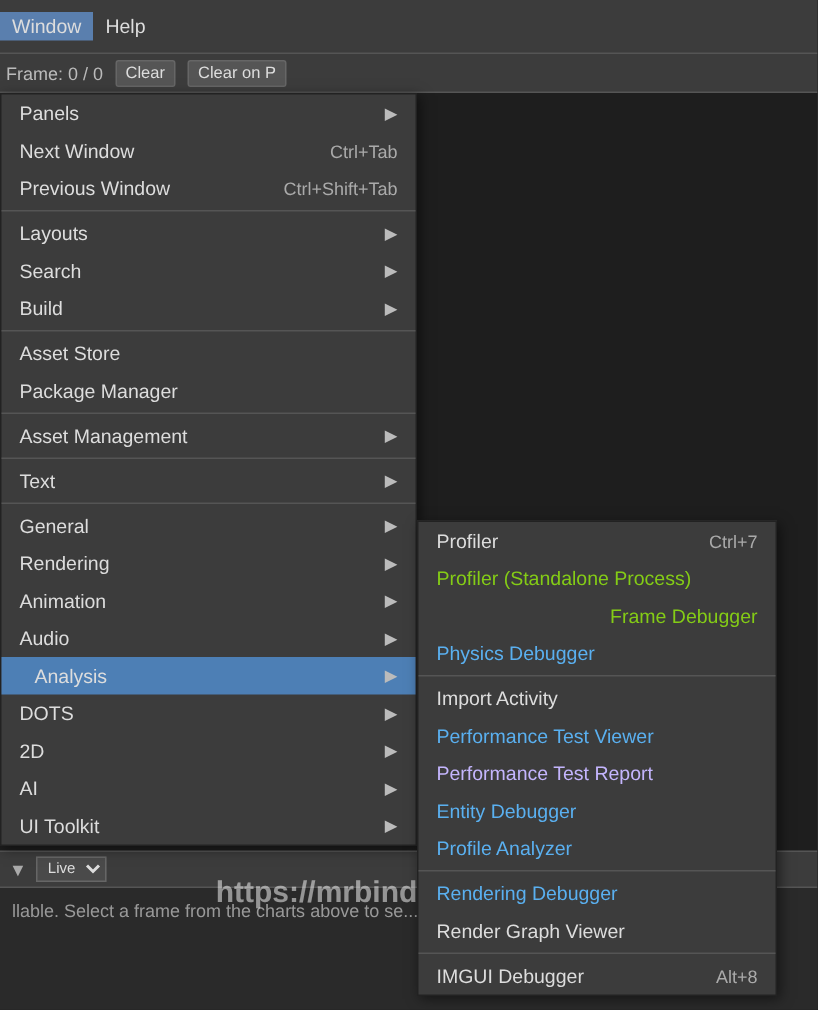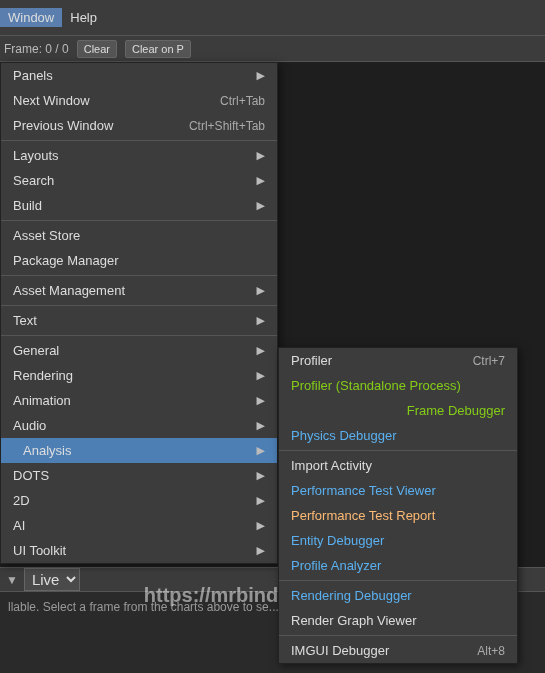--- a/index.html
+++ b/index.html
@@ -167,21 +167,21 @@
       height: 24px;
       padding: 0 6px;
       gap: 6px;
       font-size: 12px;
       border-bottom: 1px solid #555;
     }
     .dropdown-select {
       background: #4a4a4a;
       border: 1px solid #666;
       color: #ddd;
-      font-size: 15px;
+      font-size: 10px;
       padding: 1px 3px;
       cursor: pointer;
     }
     .bottom-content {
       padding: 8px;
       color: #999;
       font-size: 12px;
     }
 
     
@@ -313,21 +313,21 @@
       <div class="sub-menu-item highlighted" style="color:#5ab0f0;">
         <span>Physics Debugger</span>
       </div>
       <div class="sub-menu-divider"></div>
       <div class="sub-menu-item">
         <span>Import Activity</span>
       </div>
       <div class="sub-menu-item highlighted" style="color:#5ab0f0;">
         <span>Performance Test Viewer</span>
       </div>
-      <div class="sub-menu-item highlighted" style="color:#fdba74;">
+      <div class="sub-menu-item highlighted" style="color:#c4b5fd;">
         <span>Performance Test Report</span>
       </div>
       <div class="sub-menu-item highlighted" style="color:#5ab0f0;">
         <span>Entity Debugger</span>
       </div>
       <div class="sub-menu-item highlighted" style="color:#5ab0f0;">
         <span>Profile Analyzer</span>
       </div>
       <div class="sub-menu-divider"></div>
       <div class="sub-menu-item highlighted" style="color:#5ab0f0;">

